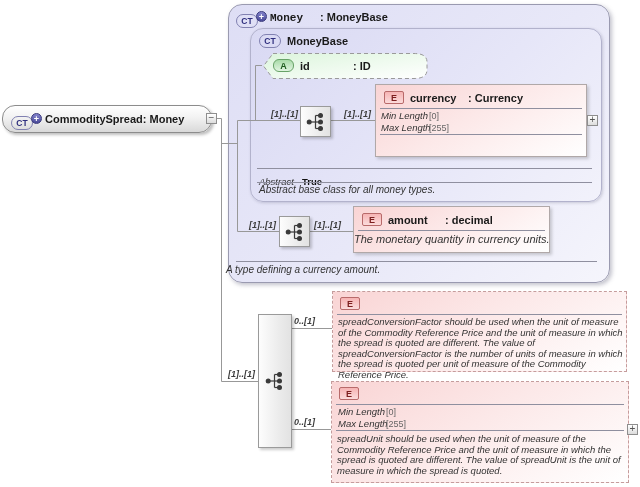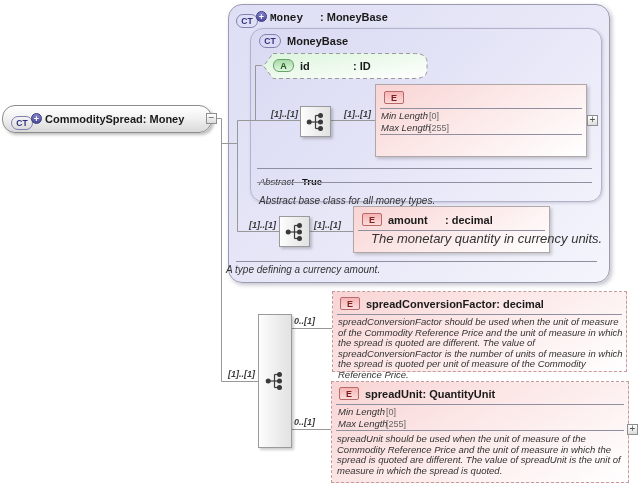--- a/index.html
+++ b/index.html
@@ -147,36 +147,39 @@
         <circle cx="14.5" cy="16.5" r="1.9"></circle>
       </g>
     </svg>
   </div>
   <div class="card" style="left:262px;top:109px;width:36px;text-align:right;">[1]..[1]</div>
   <div class="card" style="left:344px;top:109px;">[1]..[1]</div>
 
   <div class="el-node" style="left:375px;top:84px;width:210px;height:71px;">
     <div class="node-hdr" style="left:8px;top:6px;">
       <span class="badge badge-e">E</span>
+      <span class="hdr">
+        <span class="nw" style="min-width:58px;">currency</span><span>: Currency</span>
+      </span>
     </div>
     <div class="sep" style="left:4px;top:23px;width:202px;"></div>
     <div class="facets" style="left:5px;top:25px;">
       <div><span class="facet-label">Min Length</span><span class="facet-value">[0]</span></div>
       <div><span class="facet-label">Max Length</span><span class="facet-value">[255]</span></div>
     </div>
     <div class="sep" style="left:4px;top:49px;width:202px;"></div>
   </div>
   <div class="handle" style="left:587px;top:115px;">+</div>
 
   <div class="sep" style="left:257px;top:168px;width:335px;"></div>
   <div class="abs" style="left:259px;top:171px;z-index:4;white-space:nowrap;">
     <span class="abs-label">Abstract</span><span class="abs-value">True</span>
   </div>
   <div class="sep" style="left:257px;top:182px;width:335px;"></div>
-  <div class="ann nowrap" style="left:259px;top:196px;">Abstract base class for all money types.</div>
+  <div class="ann nowrap" style="left:259px;top:185px;">Abstract base class for all money types.</div>
 
   <div class="seqbox" style="left:279px;top:216px;width:29px;height:29px;">
     <svg width="20" height="20" viewBox="0 0 20 20">
       <g stroke="#3a3a3a" stroke-width="1.2" fill="#3a3a3a">
         <circle cx="3.2" cy="10" r="1.9"></circle>
         <line x1="3.2" y1="10" x2="9.5" y2="10"></line>
         <line x1="9.5" y1="3.5" x2="9.5" y2="16.5"></line>
         <line x1="9.5" y1="3.5" x2="14" y2="3.5"></line>
         <line x1="9.5" y1="10" x2="14" y2="10"></line>
         <line x1="9.5" y1="16.5" x2="14" y2="16.5"></line>
@@ -190,21 +193,21 @@
   <div class="card" style="left:314px;top:220px;">[1]..[1]</div>
 
   <div class="el-node" style="left:353px;top:206px;width:195px;height:45px;">
     <div class="node-hdr" style="left:8px;top:6px;">
       <span class="badge badge-e">E</span>
       <span class="hdr">
         <span class="nw" style="min-width:57px;">amount</span><span>: decimal</span>
       </span>
     </div>
     <div class="sep" style="left:4px;top:23px;width:187px;"></div>
-    <div class="ann nowrap" style="left:17px;top:27px;font-size:13px;">The monetary quantity in currency units.</div>
+    <div class="ann nowrap" style="left:0;top:27px;font-size:11px;">The monetary quantity in currency units.</div>
   </div>
 
   <div class="sep" style="left:236px;top:261px;width:361px;"></div>
   <div class="ann nowrap" style="left:226px;top:265px;">A type defining a currency amount.</div>
 
   <div class="seqbox" style="left:258px;top:314px;width:32px;height:132px;">
     <svg width="20" height="20" viewBox="0 0 20 20">
       <g stroke="#3a3a3a" stroke-width="1.2" fill="#3a3a3a">
         <circle cx="3.2" cy="10" r="1.9"></circle>
         <line x1="3.2" y1="10" x2="9.5" y2="10"></line>
@@ -218,34 +221,28 @@
       </g>
     </svg>
   </div>
   <div class="card" style="left:222px;top:369px;width:33px;text-align:right;">[1]..[1]</div>
   <div class="card" style="left:294px;top:316px;">0..[1]</div>
   <div class="card" style="left:294px;top:417px;">0..[1]</div>
 
   <div class="el-node dashed" style="left:332px;top:291px;width:293px;height:79px;">
     <div class="node-hdr" style="left:7px;top:5px;">
       <span class="badge badge-e">E</span>
-      <span class="hdr">
-        <span>spreadConversionFactor</span><span class="suffix">: decimal</span>
-      </span>
     </div>
     <div class="sep" style="left:4px;top:22px;width:285px;"></div>
     <div class="ann" style="left:5px;top:25px;width:285px;font-size:9.5px;">spreadConversionFactor should be used when the unit of measure of the Commodity Reference Price and the unit of measure in which the spread is quoted are different. The value of spreadConversionFactor is the number of units of measure in which the spread is quoted per unit of measure of the Commodity Reference Price.</div>
   </div>
 
   <div class="el-node dashed" style="left:331px;top:381px;width:296px;height:100px;">
     <div class="node-hdr" style="left:7px;top:5px;">
       <span class="badge badge-e">E</span>
-      <span class="hdr">
-        <span>spreadUnit</span><span class="suffix">: QuantityUnit</span>
-      </span>
     </div>
     <div class="sep" style="left:4px;top:22px;width:288px;"></div>
     <div class="facets" style="left:6px;top:24px;">
       <div><span class="facet-label">Min Length</span><span class="facet-value">[0]</span></div>
       <div><span class="facet-label">Max Length</span><span class="facet-value">[255]</span></div>
     </div>
     <div class="sep" style="left:4px;top:48px;width:288px;"></div>
     <div class="ann" style="left:5px;top:52px;width:287px;font-size:9.5px;">spreadUnit should be used when the unit of measure of the Commodity Reference Price and the unit of measure in which the spread is quoted are different. The value of spreadUnit is the unit of measure in which the spread is quoted.</div>
   </div>
   <div class="handle" style="left:627px;top:424px;">+</div>

